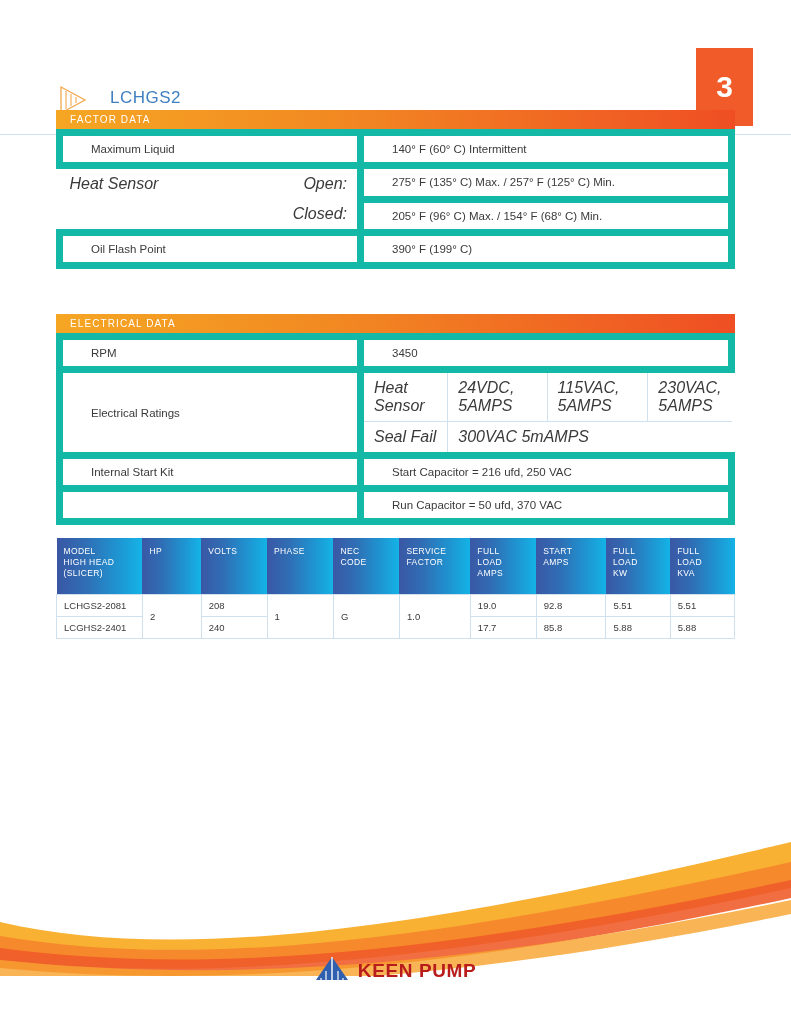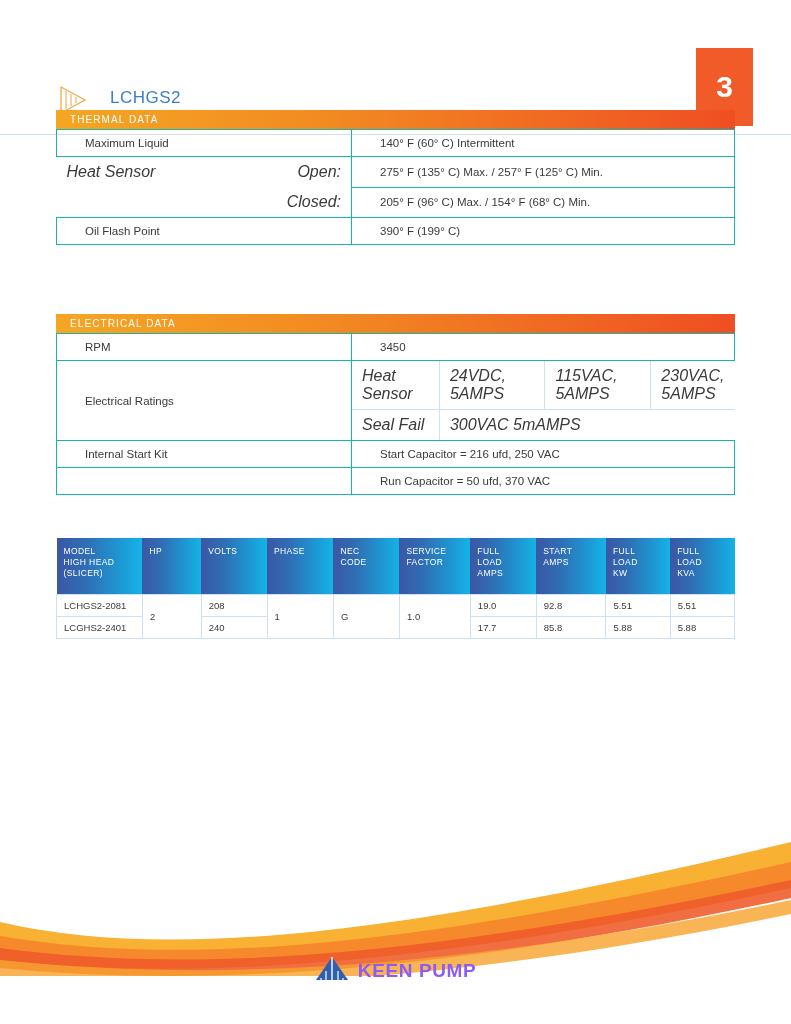--- a/index.html
+++ b/index.html
@@ -76,21 +76,21 @@
     letter-spacing: 1.1px;
     color: #ffffff;
     background: linear-gradient(to right, #f5a623 0%, #f28a22 40%, #ef4e23 100%);
   }
   table.data {
     width: 100%;
     border-collapse: collapse;
     font-size: 11.5px;
   }
   table.data td {
-    border: 1px solid #14b8a6;
+    border: 7px solid #14b8a6;
     padding: 6px 28px;
     vertical-align: middle;
     color: #3a3a3a;
     height: 14px;
   }
   .lbl-col { width: 238px; }
   .sub-label {
     text-align: right;
     padding-right: 12px;
   }
@@ -170,42 +170,42 @@
     bottom: 38px;
     display: flex;
     align-items: center;
     justify-content: center;
     gap: 9px;
   }
   .footer-logo .logo-text {
     font-size: 19px;
     font-weight: bold;
     letter-spacing: 0.6px;
-    color: #8b5cf6;
+    color: #b91c1c;
   }
 </style>
 </head>
 <body>
 
 <div class="page-header">
   <div class="brand-mark">
     <svg width="30" height="32" viewBox="0 0 30 32">
       <path d="M3 3 L27 16 L3 29 Z" fill="none" stroke="#f0a94e" stroke-width="1.3"></path>
       <path d="M8 7 L8 25" stroke="#f0a94e" stroke-width="1.1"></path>
       <path d="M13 10 L13 22" stroke="#f0a94e" stroke-width="1.1"></path>
       <path d="M18 13 L18 19" stroke="#f0a94e" stroke-width="1.1"></path>
     </svg>
   </div>
   <div class="doc-title">LCHGS2</div>
   <div class="page-number-box">3</div>
   <div class="header-rule"></div>
 </div>
 
 <div class="table-block" id="thermal-block">
-  <div class="table-caption">THERMAL DATA</div>
+  <div class="table-caption">FACTOR DATA</div>
   <table class="data">
     <tbody>
       <tr>
         <td class="lbl-col">Maximum Liquid</td>
         <td>140° F (60° C) Intermittent</td>
       </tr>
       <tr>
         <td class="lbl-col nested">
           <table class="inner" style="border:none;">
             <tbody>

